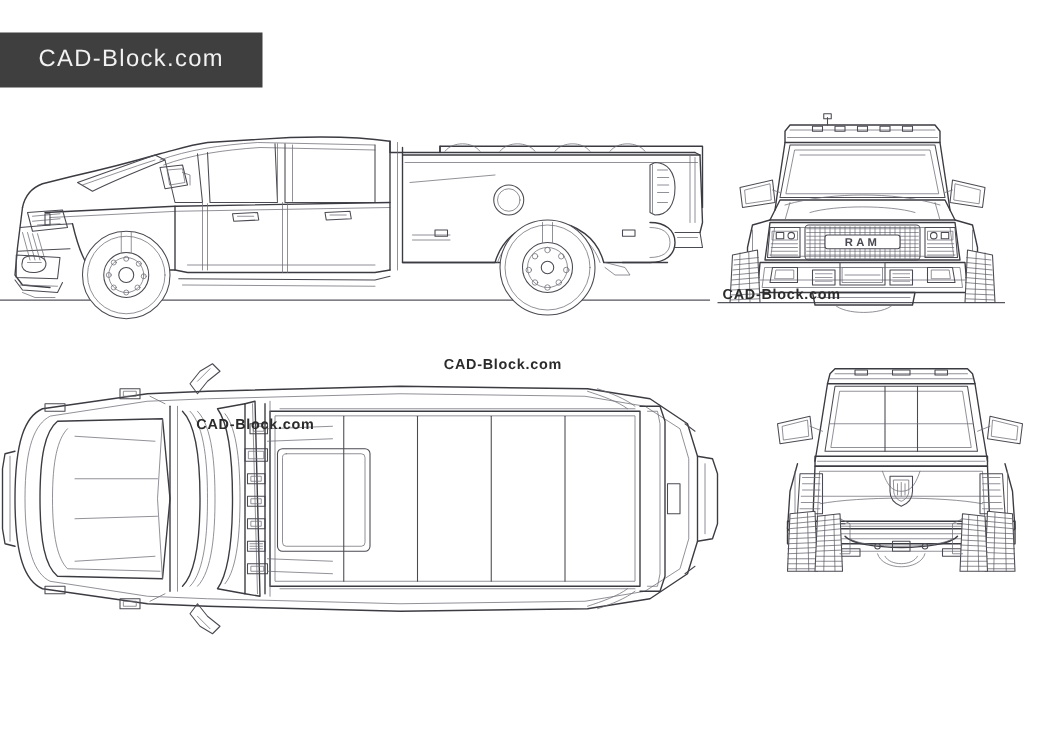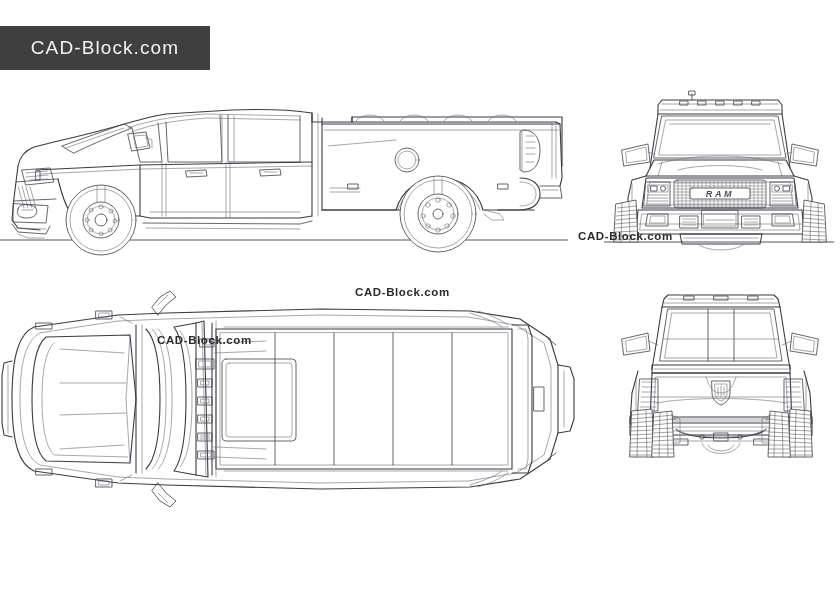--- a/index.html
+++ b/index.html
@@ -171,21 +171,21 @@
 
         <path class="lnH" d="M556,64 L560,66 L562,120 L560,128"></path>
         <path class="lnT" d="M552,66 L552,120"></path>
         <path class="lnT" d="M556,68 L556,120"></path>
 
         <path class="lnT" d="M484,152 L500,156 L504,162 L492,162 L484,156"></path>
       </g>
     </svg>
   </div>
 
-  <div class="view" style="left:602px;top:58px;font-style:italic;">
+  <div class="view" style="left:572px;top:58px;">
     <svg width="238" height="192" viewBox="0 0 238 192">
       <line class="gnd" x1="2" y1="184" x2="232" y2="184"></line>
 
       <g>
 
         <path class="lnH" d="M56,47 L60,42 L176,42 L180,47 L180,56 L56,56 Z"></path>
         <path class="lnT" d="M60,46 L176,46 M58,52 L178,52"></path>
 
         <g>
           <path class="ln" d="M78,43 L86,43 L86,47 L78,47 Z"></path>

